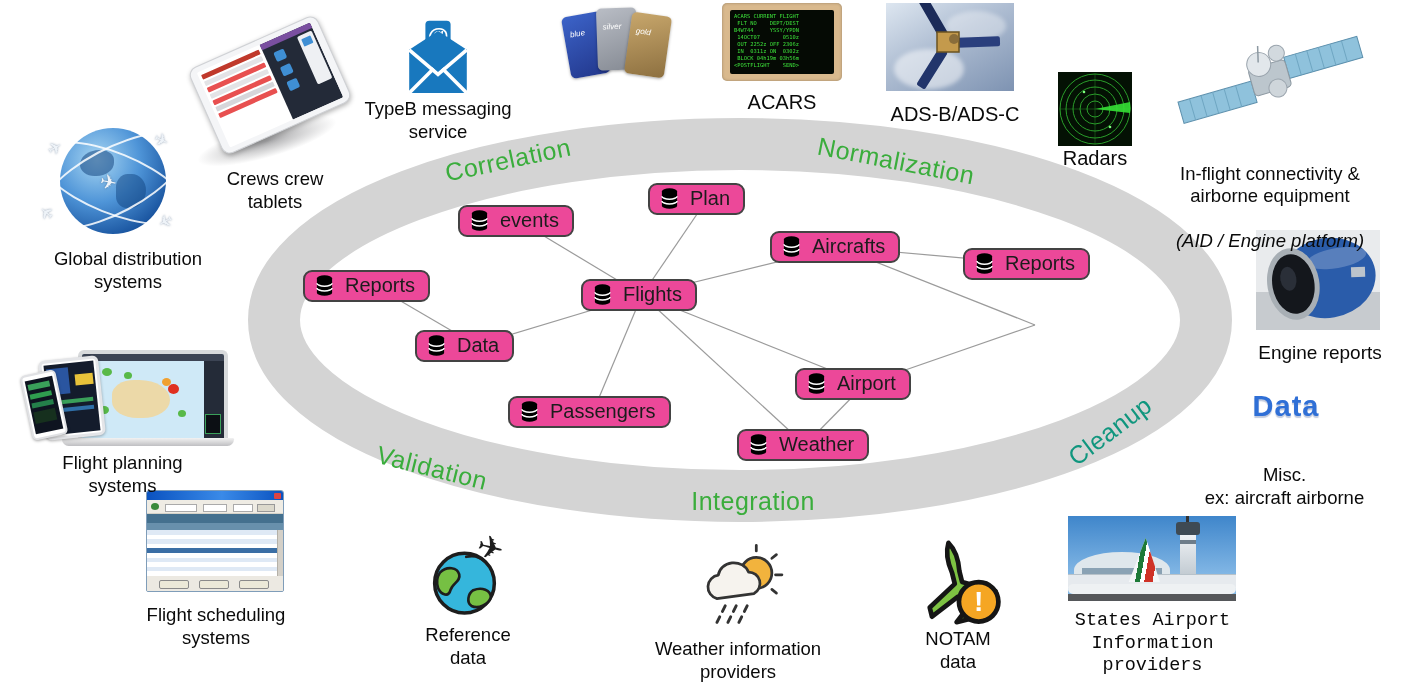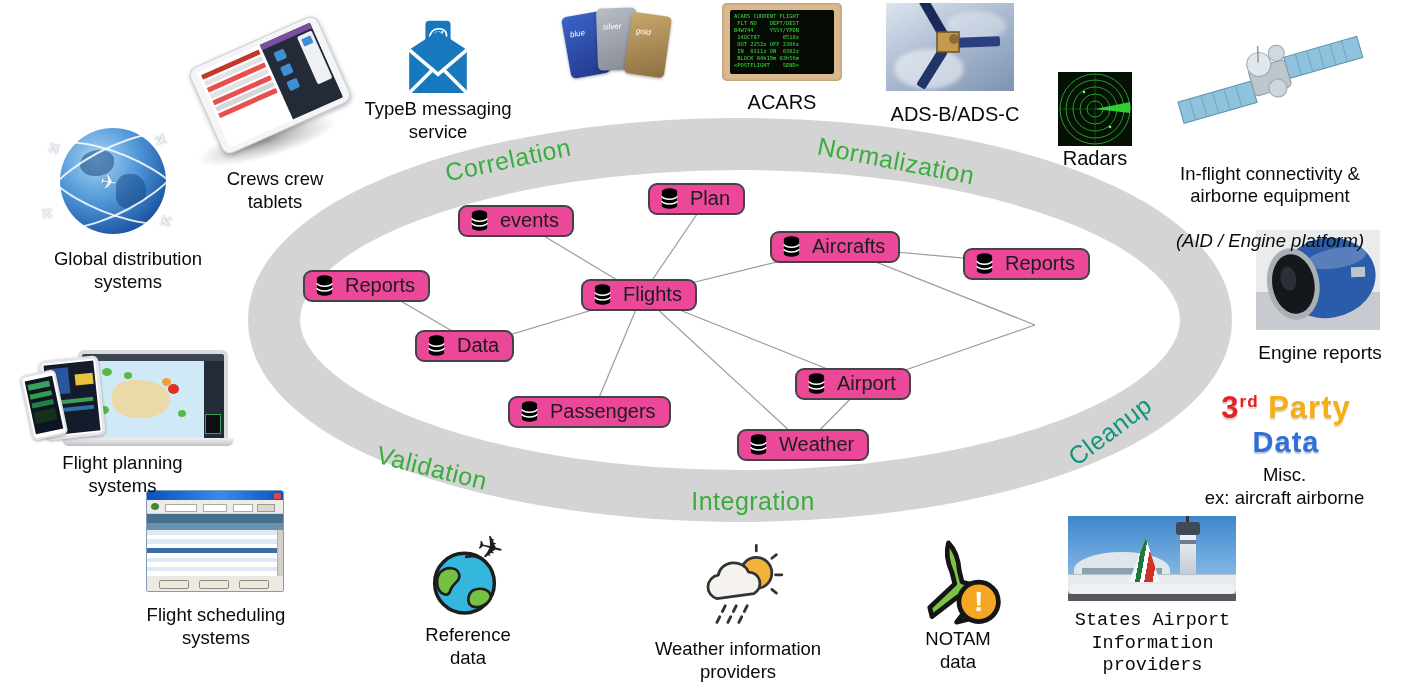--- a/index.html
+++ b/index.html
@@ -314,21 +314,20 @@
         <ellipse cx="37" cy="50" rx="26" ry="36" fill="#a8afb5"></ellipse>
         <ellipse cx="37" cy="50" rx="21" ry="30" fill="#14171c"></ellipse>
         <ellipse cx="33" cy="44" rx="8" ry="12" fill="#2a2f38"></ellipse>
         <rect x="96" y="44" width="14" height="10" fill="#bcc4cc" transform="rotate(8 100 48)"></rect>
       </g>
     </svg>
   </div>
   <div class="slabel" style="left:1250px;top:341px;width:140px;font-size:19px;">Engine reports</div>
 
   <div class="tp" style="left:1198px;top:390px;width:176px;">
-    <div class="l1"><span class="three">3</span><sup>rd</sup><span> Party</span></div>
     <div class="l2">Data</div>
   </div>
   <div class="slabel" style="left:1182px;top:464px;width:205px;">Misc.
 ex: aircraft airborne</div>
 
   <div class="icon" style="left:1068px;top:516px;width:168px;height:85px;overflow:hidden;
        background:linear-gradient(#3f86cb,#85b9e6 72%);">
     <div class="blk" style="left:6px;top:36px;width:96px;height:40px;background:#dfe7ec;border-radius:100% 100% 0 0/90% 90% 0 0;"></div>
     <div class="blk" style="left:14px;top:52px;width:80px;height:14px;background:#8aa2b4;"></div>
     <div class="blk" style="left:118px;top:-2px;width:3px;height:10px;background:#333;"></div>

